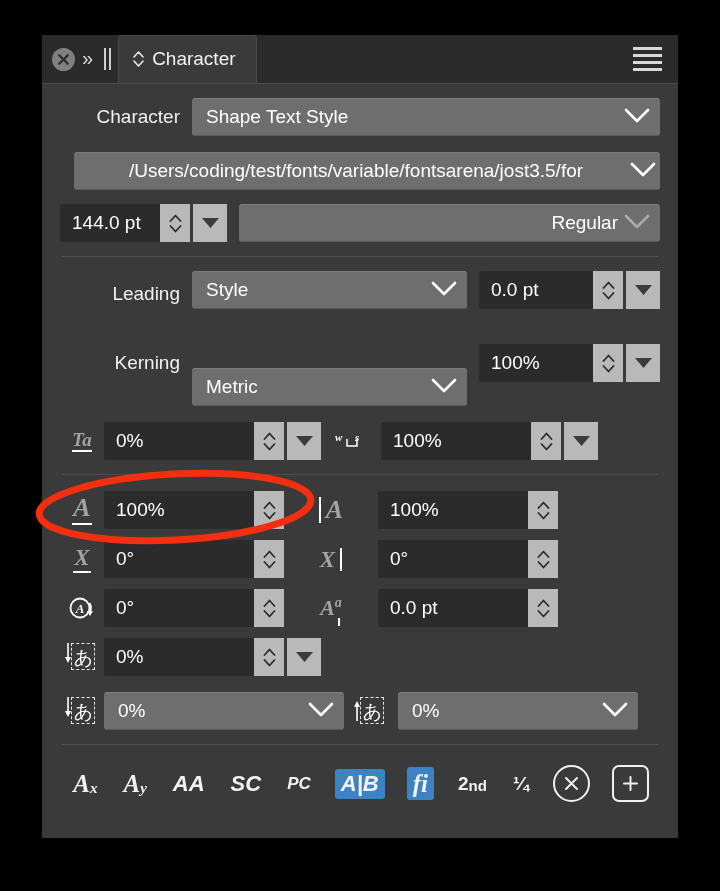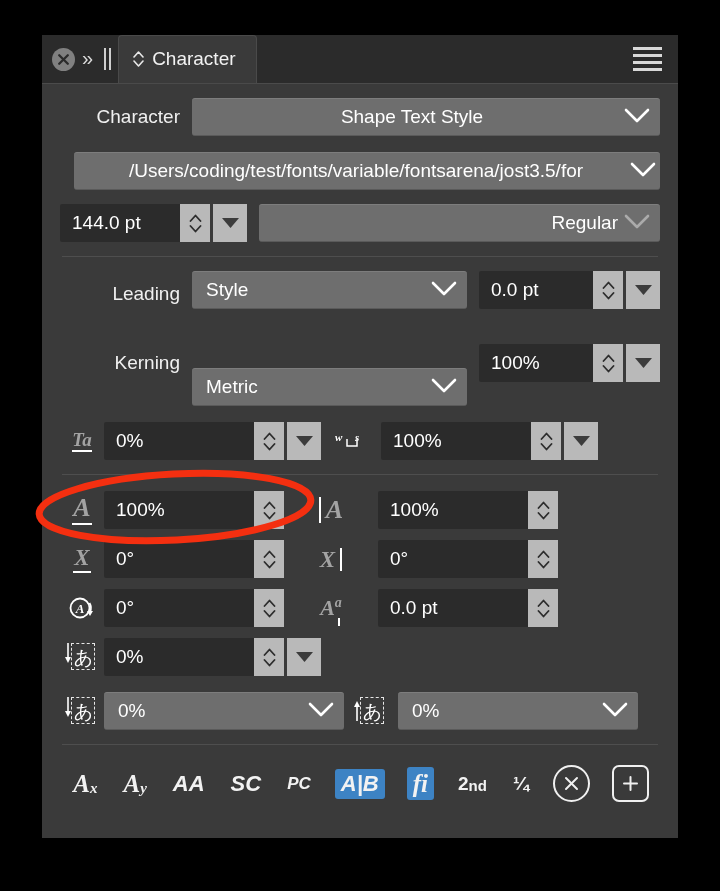--- a/index.html
+++ b/index.html
@@ -332,21 +332,21 @@
         <i></i>
         <i></i>
         <i></i>
     </div>
   </div>
 
   <div class="panel-body">
 
     <div class="row">
       <div class="row-label" style="width:120px;">Character</div>
-      <div class="dd" style="flex:1;text-align:center;">
+      <div class="dd" style="flex:1;">
         <span class="dd-text">Shape Text Style</span>
         <span class="chev">
           <svg width="26" height="15" viewBox="0 0 26 15">
               <polyline points="2,2 13,13 24,2" fill="none" stroke="#ffffff" stroke-width="2.6" stroke-linecap="round" stroke-linejoin="round"></polyline>
             </svg>
         </span>
       </div>
     </div>
 
     <div class="row" style="margin-top:16px;">
@@ -355,21 +355,21 @@
         <span class="chev">
           <svg width="26" height="15" viewBox="0 0 26 15">
               <polyline points="2,2 13,13 24,2" fill="none" stroke="#ffffff" stroke-width="2.6" stroke-linecap="round" stroke-linejoin="round"></polyline>
             </svg>
         </span>
       </div>
     </div>
 
     <div class="row" style="margin-top:14px;">
       <div style="display:flex; align-items:center;">
-        <div class="num" style="width:120px;">144.0 pt</div>
+        <div class="num" style="width:100px;">144.0 pt</div>
         <div class="spin">
           <svg width="13" height="8" viewBox="0 0 13 8">
               <polyline points="1.5,7 6.5,1.5 11.5,7" fill="none" stroke="#2d2d2d" stroke-width="1.8" stroke-linecap="round" stroke-linejoin="round"></polyline>
             </svg>
           <svg width="13" height="8" viewBox="0 0 13 8">
               <polyline points="1.5,1 6.5,6.5 11.5,1" fill="none" stroke="#2d2d2d" stroke-width="1.8" stroke-linecap="round" stroke-linejoin="round"></polyline>
             </svg>
         </div>
         <div class="tri">
           <svg width="19" height="12" viewBox="0 0 19 12">

